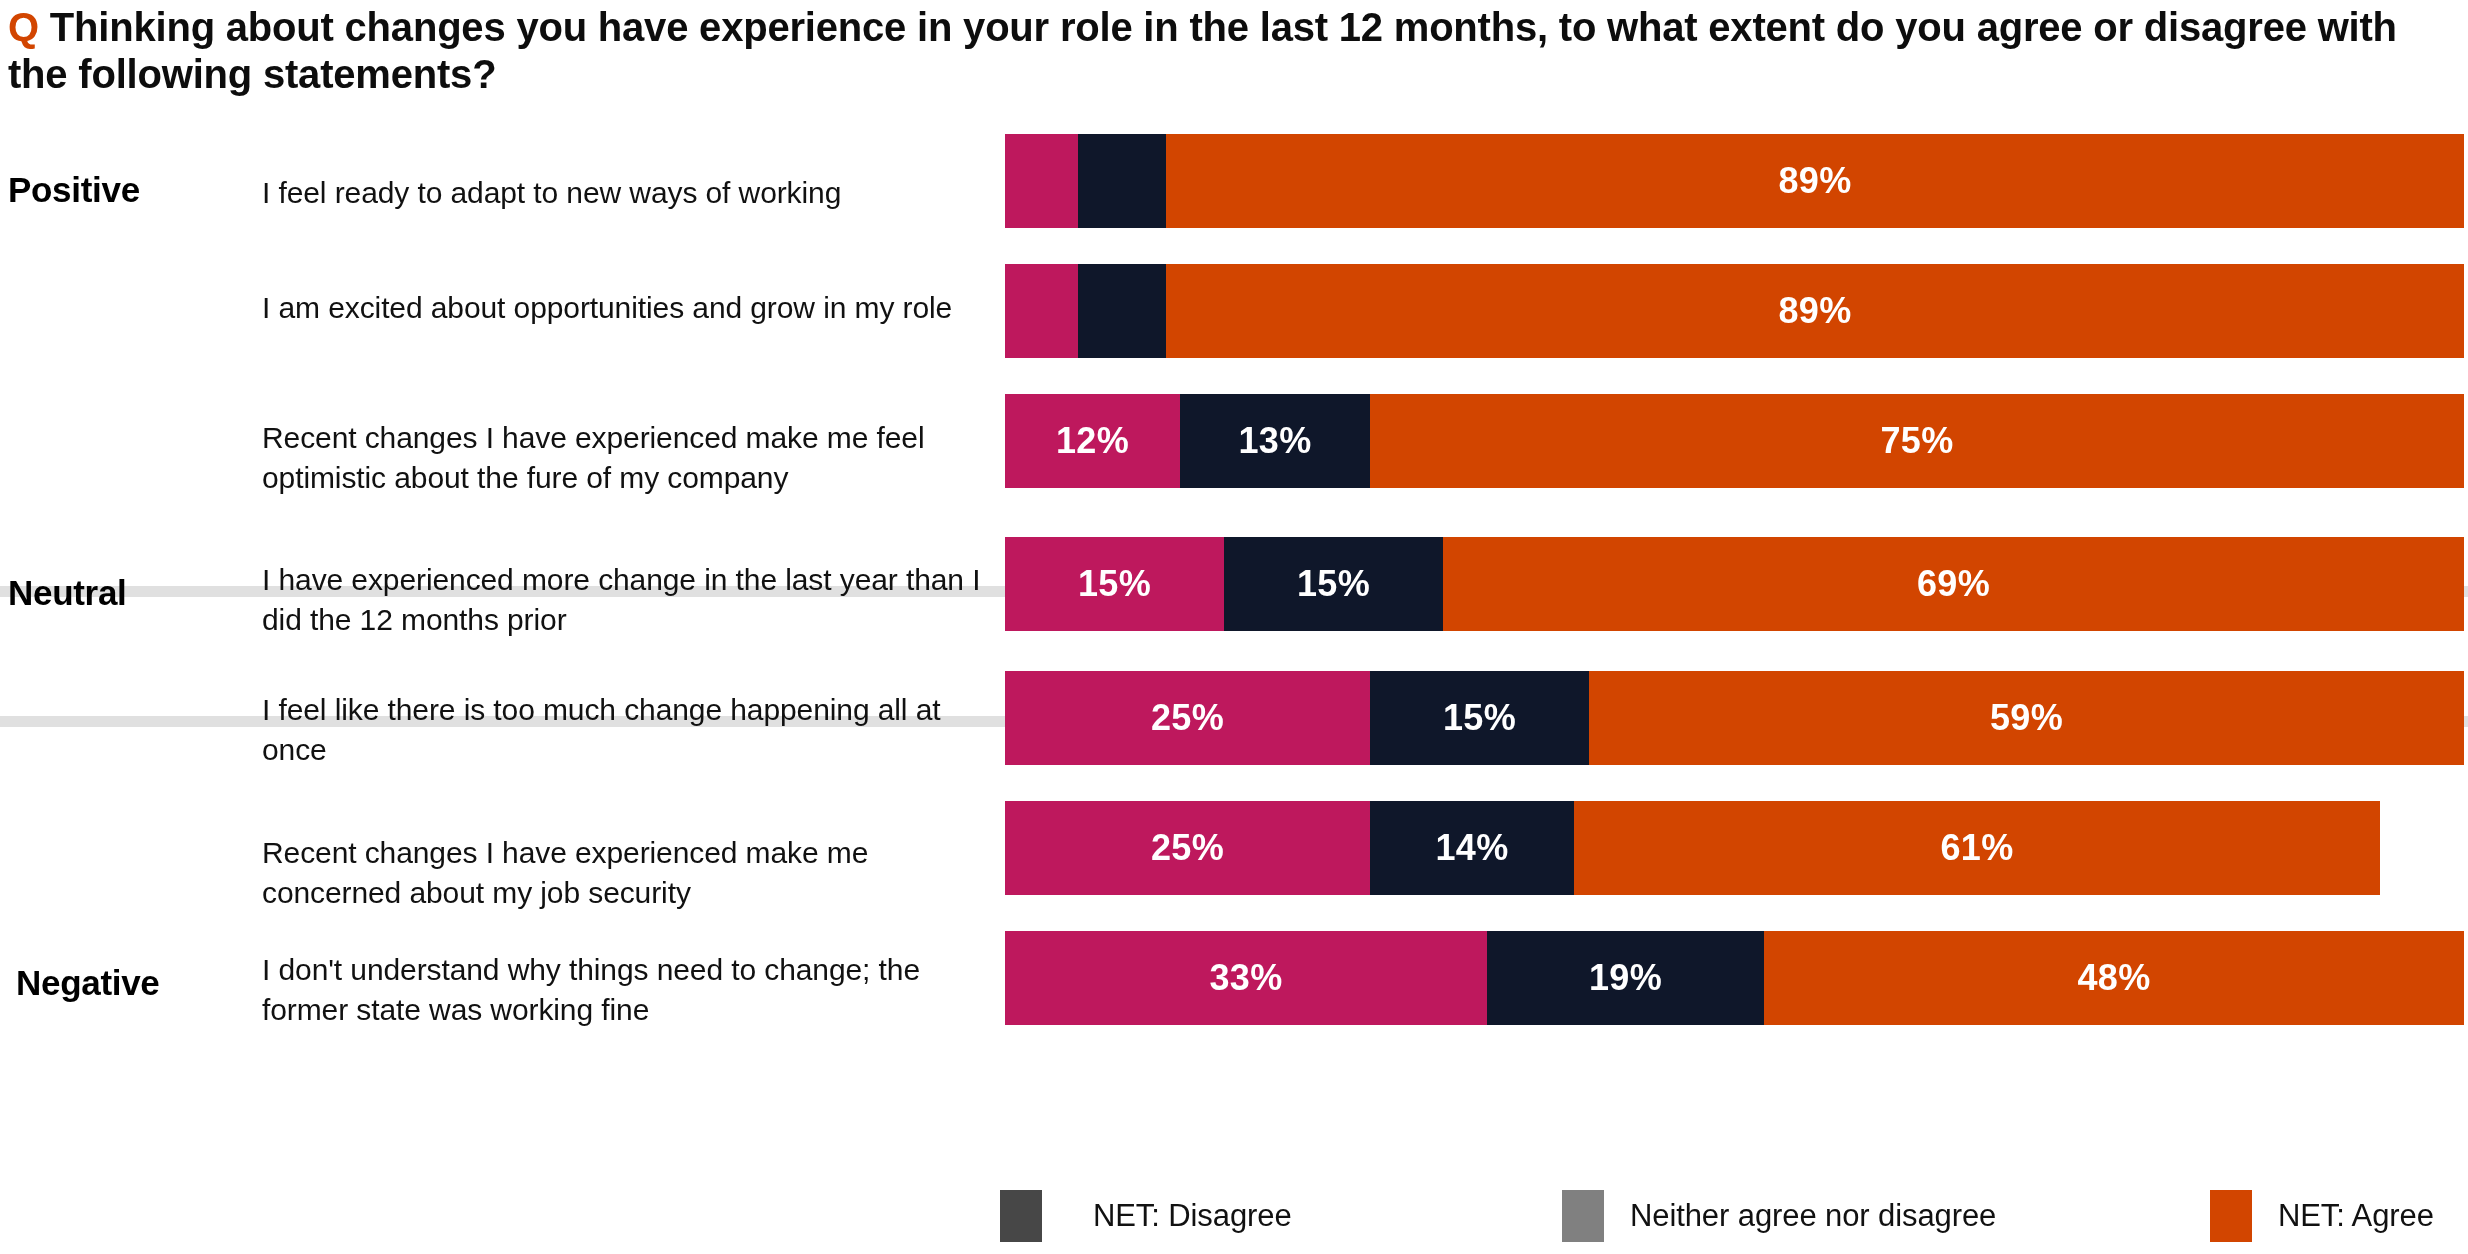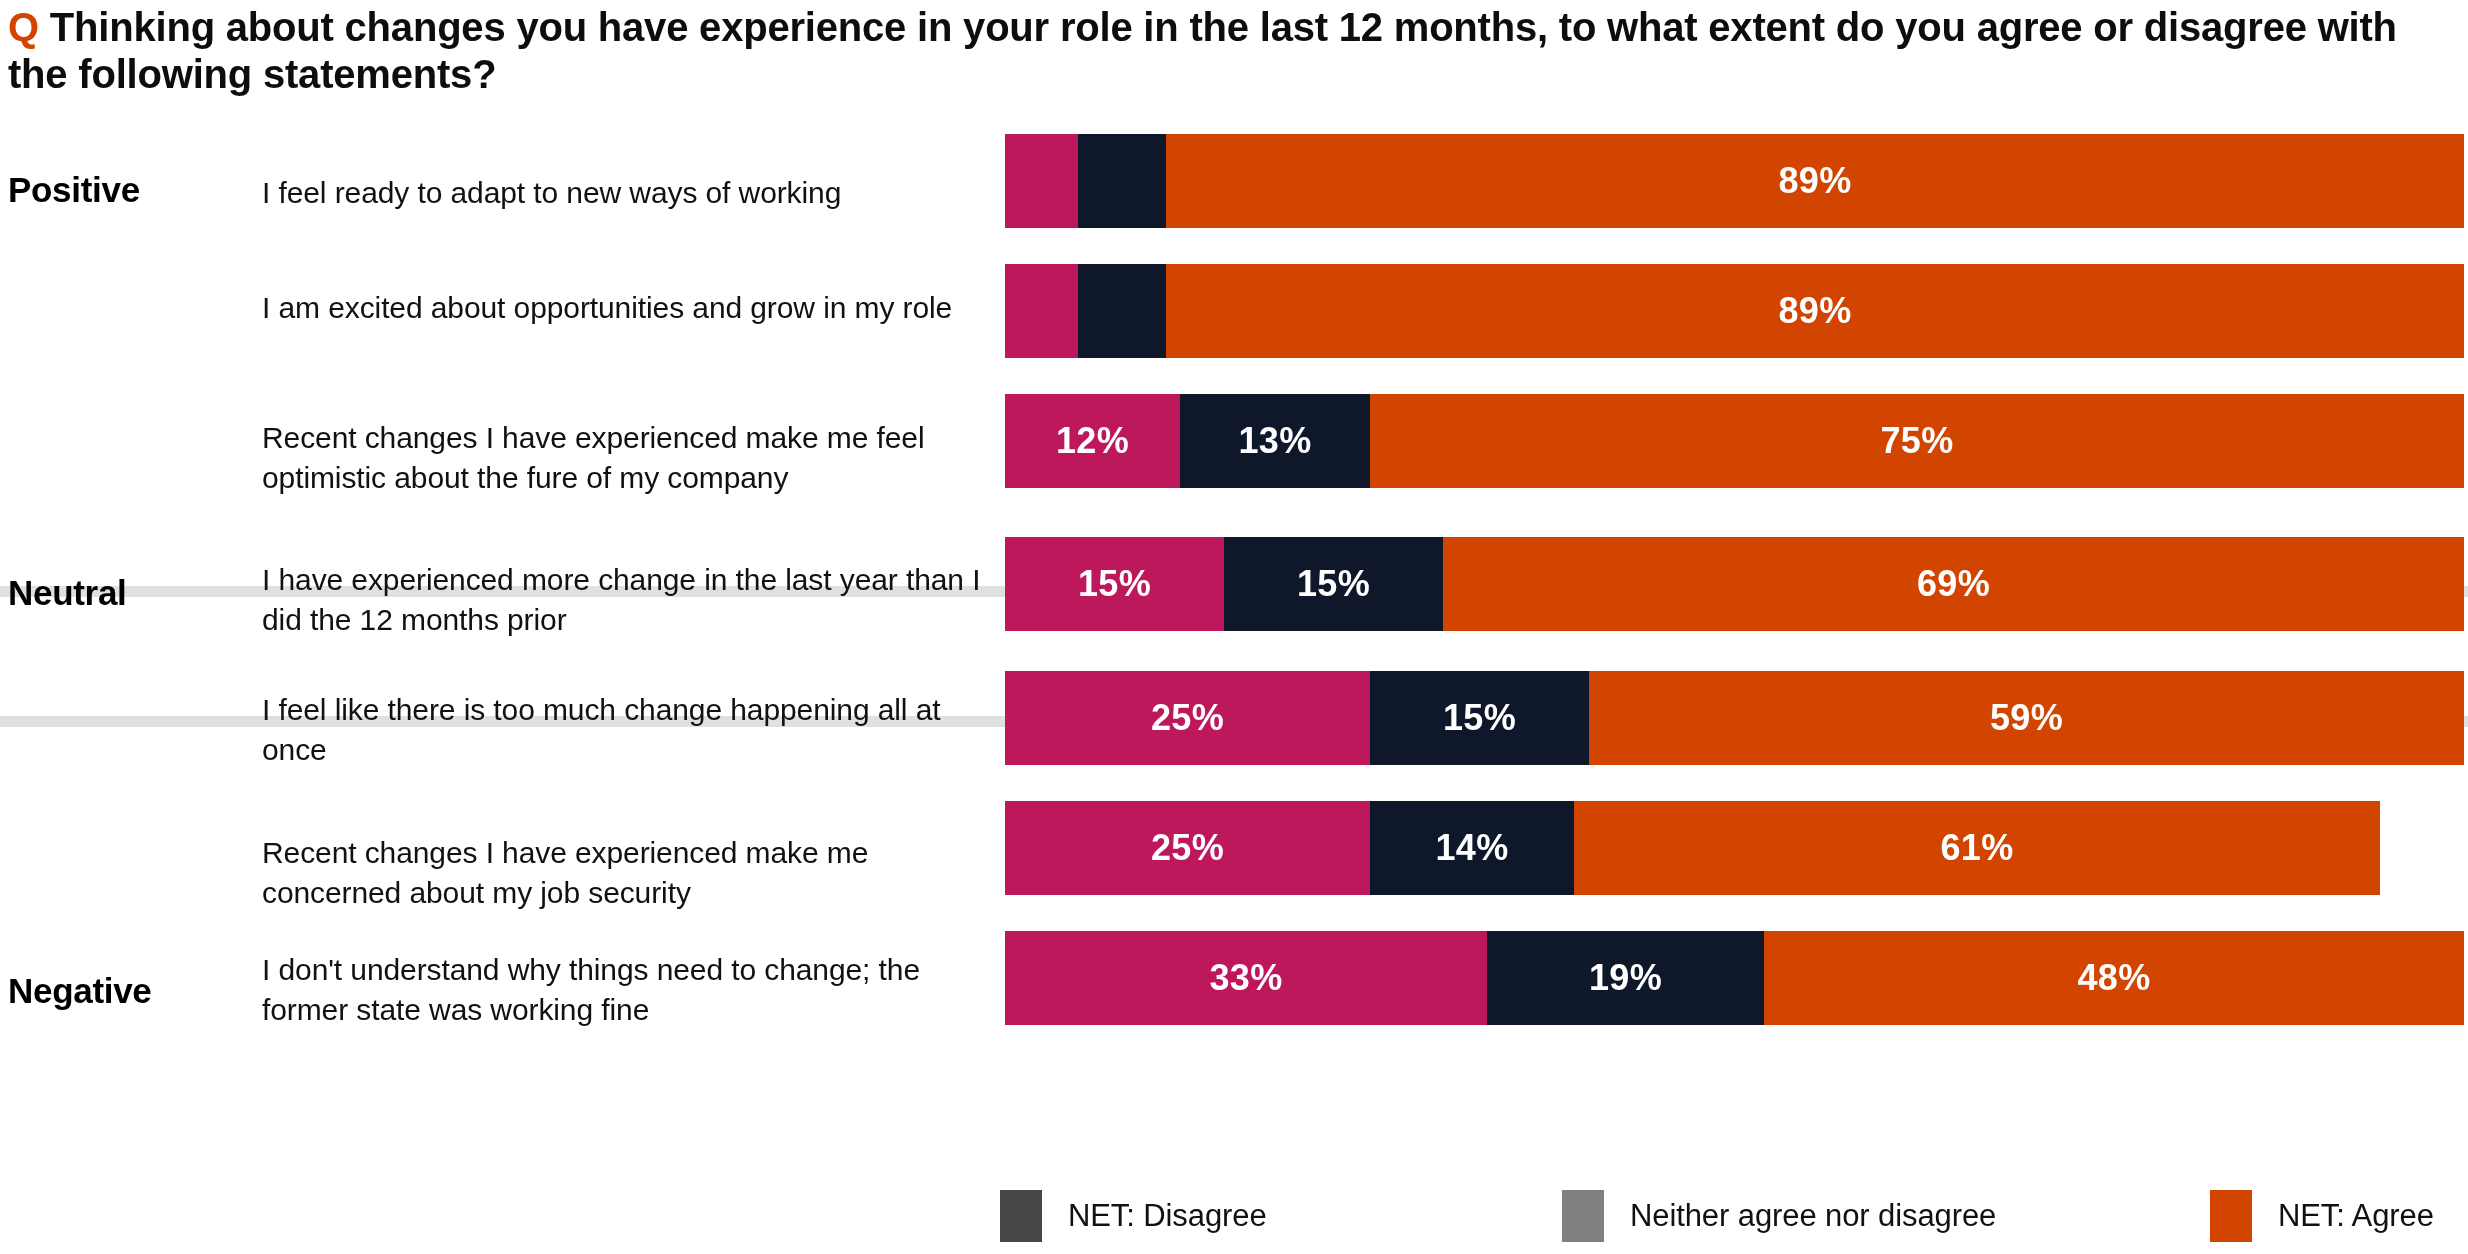--- a/index.html
+++ b/index.html
@@ -170,39 +170,39 @@
         <div class="seg seg-neu" style="width:204px;">
             <span class="pct">14%</span>
           </div>
         <div class="seg seg-agr" style="width:806px;">
             <span class="pct">61%</span>
           </div>
       </div>
     </div>
 
     <div class="row" style="top:793px;height:130px;">
-      <div class="group-label" style="top:50px;">Negative</div>
+      <div class="group-label" style="top:42px;margin-left:8px;">Negative</div>
       <div class="stmt" style="top:29px;">I don't understand why things need to change; the former state was working fine</div>
       <div class="bar" style="top:10px;">
         <div class="seg seg-dis" style="width:482px;">
             <span class="pct">33%</span>
           </div>
         <div class="seg seg-neu" style="width:277px;">
             <span class="pct">19%</span>
           </div>
         <div class="seg seg-agr" style="width:700px;">
             <span class="pct">48%</span>
           </div>
       </div>
     </div>
 
   </div>
 
   <div class="legend">
-    <div class="legend-item" style="left:1000px;">
+    <div class="legend-item" style="left:1000px;gap:25px;">
       <span class="swatch" style="background:#474747;"></span>
       <span class="legend-text">NET: Disagree</span>
     </div>
     <div class="legend-item" style="left:1562px;">
       <span class="swatch" style="background:#808080;"></span>
       <span class="legend-text">Neither agree nor disagree</span>
     </div>
     <div class="legend-item" style="left:2210px;">
       <span class="swatch" style="background:#d24500;"></span>
       <span class="legend-text">NET: Agree</span>

